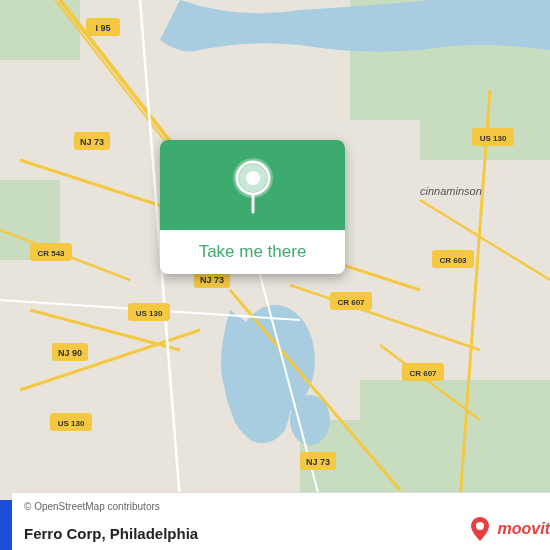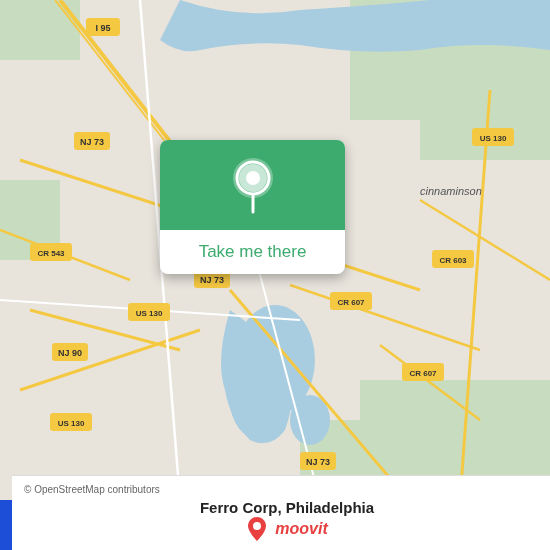--- a/index.html
+++ b/index.html
@@ -74,23 +74,22 @@
     }
 
     #attribution {
       font-size: 10px;
       color: #666;
       margin-bottom: 4px;
     }
 
     #location-info {
       display: flex;
-      align-items: center;
+      align-items: flex-end;
       justify-content: space-between;
-      flex-direction: column;
     }
 
     #location-name {
       font-size: 15px;
       font-weight: bold;
       color: #222;
     }
 
     
     #moovit-logo {

